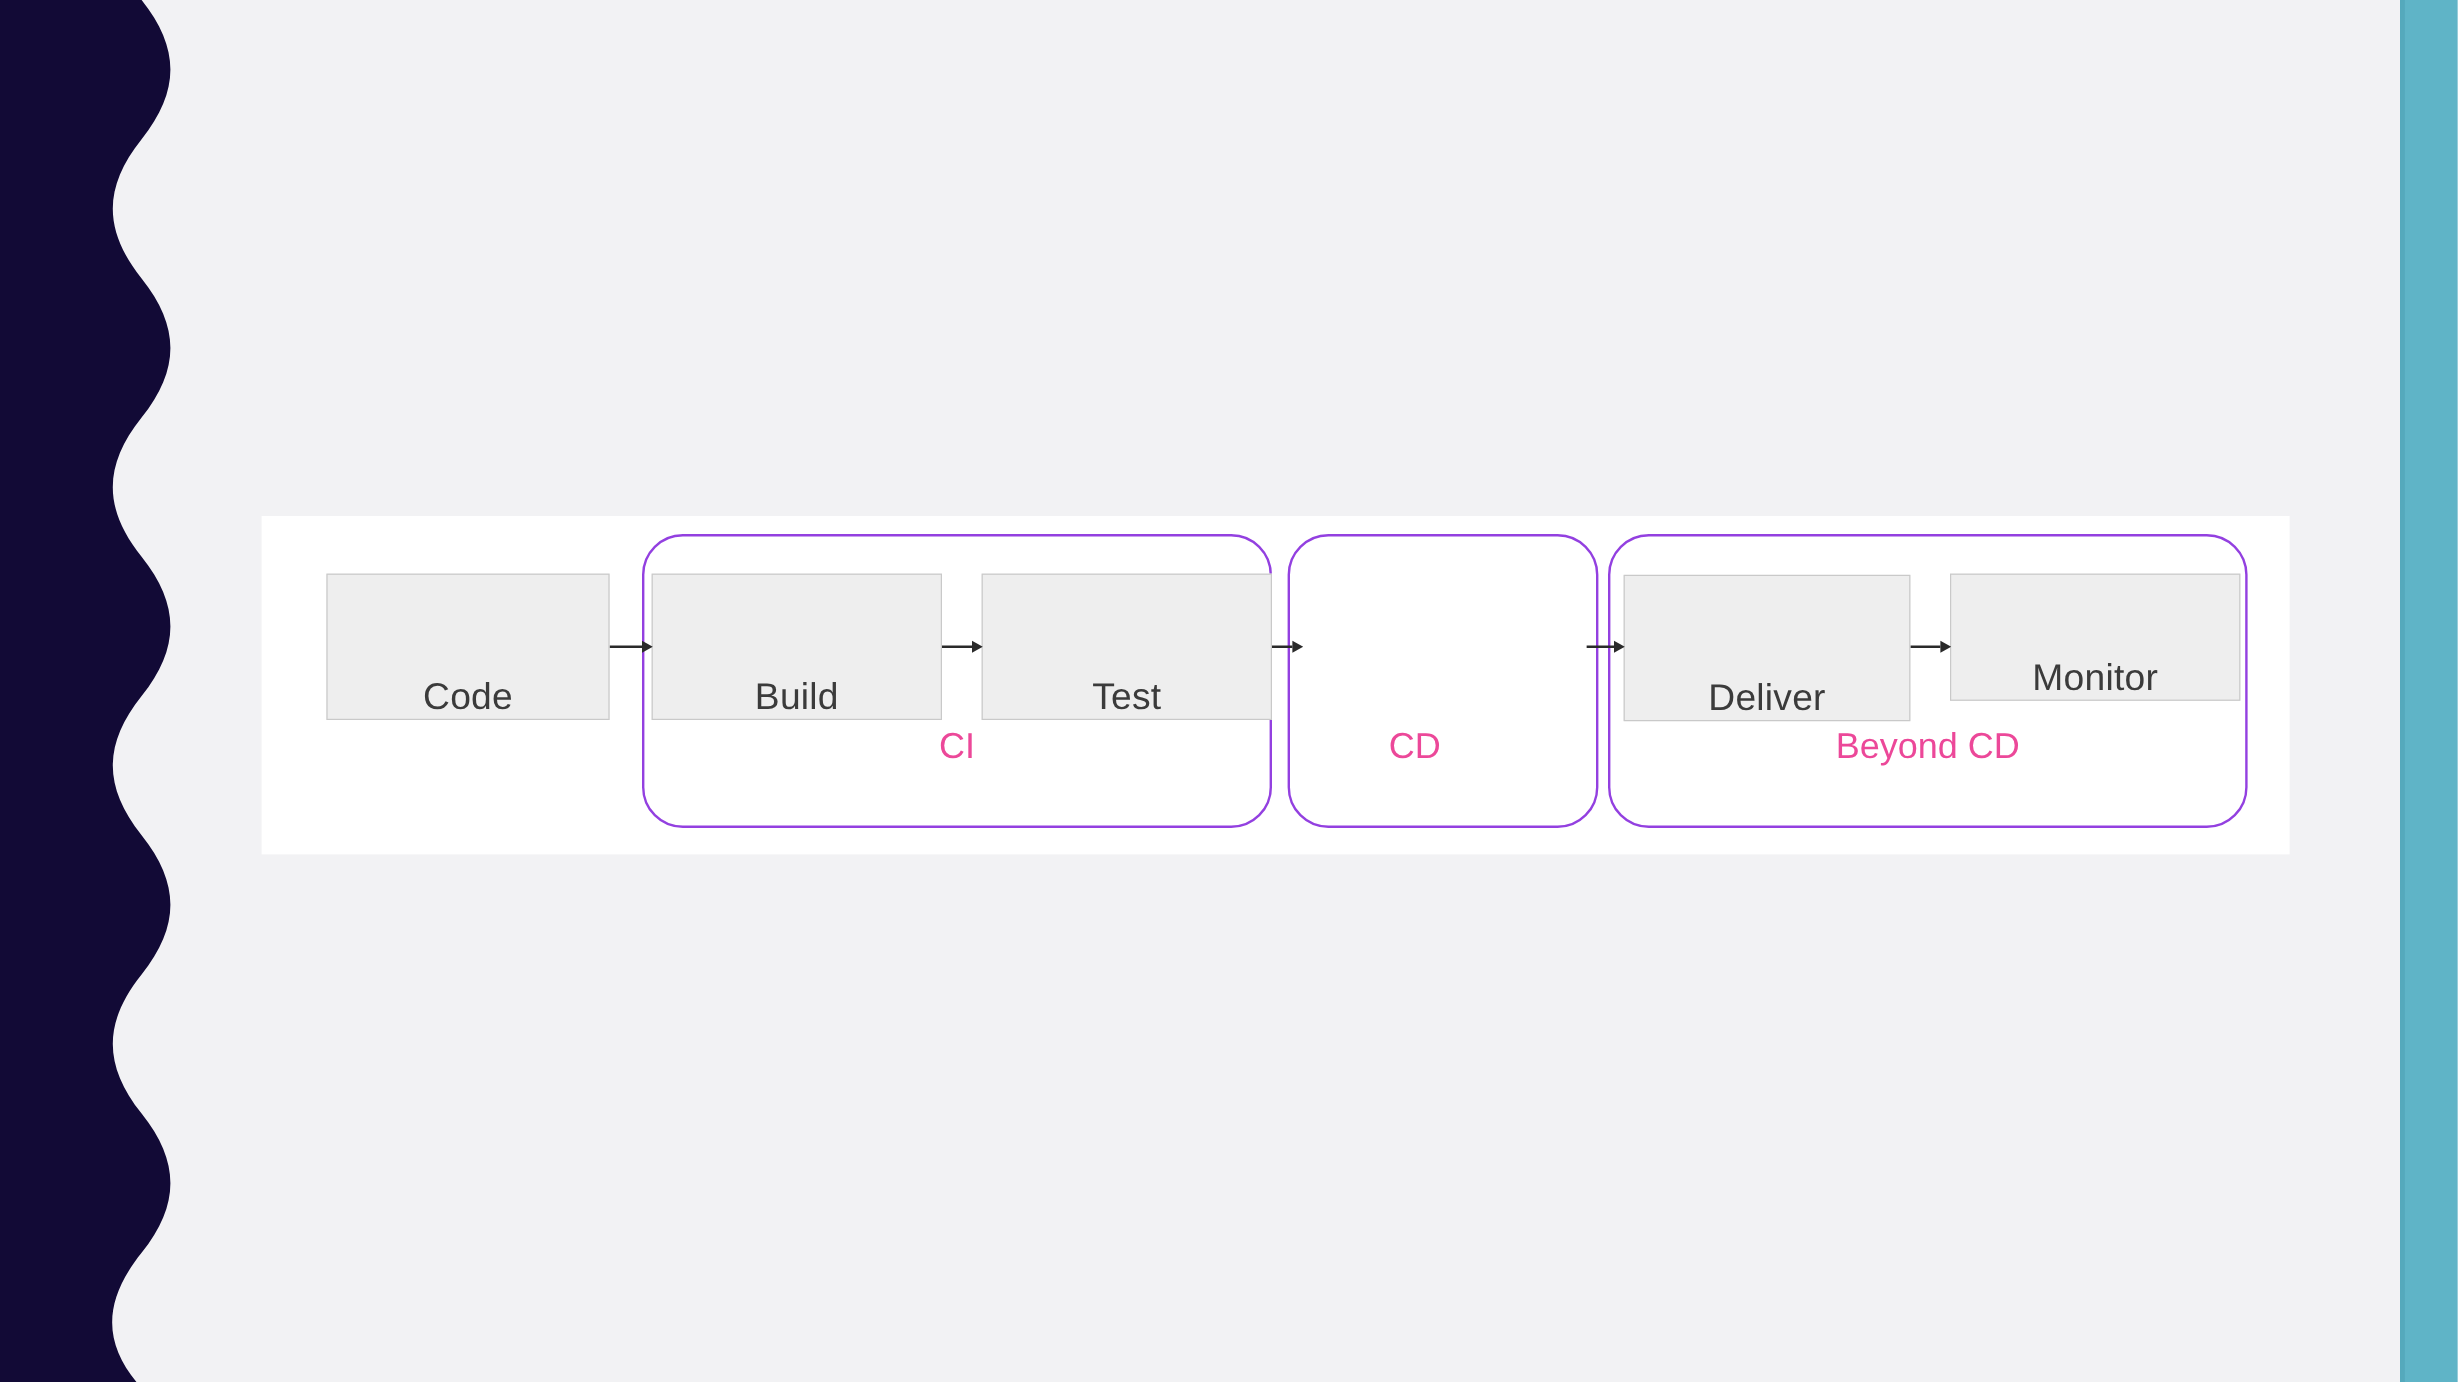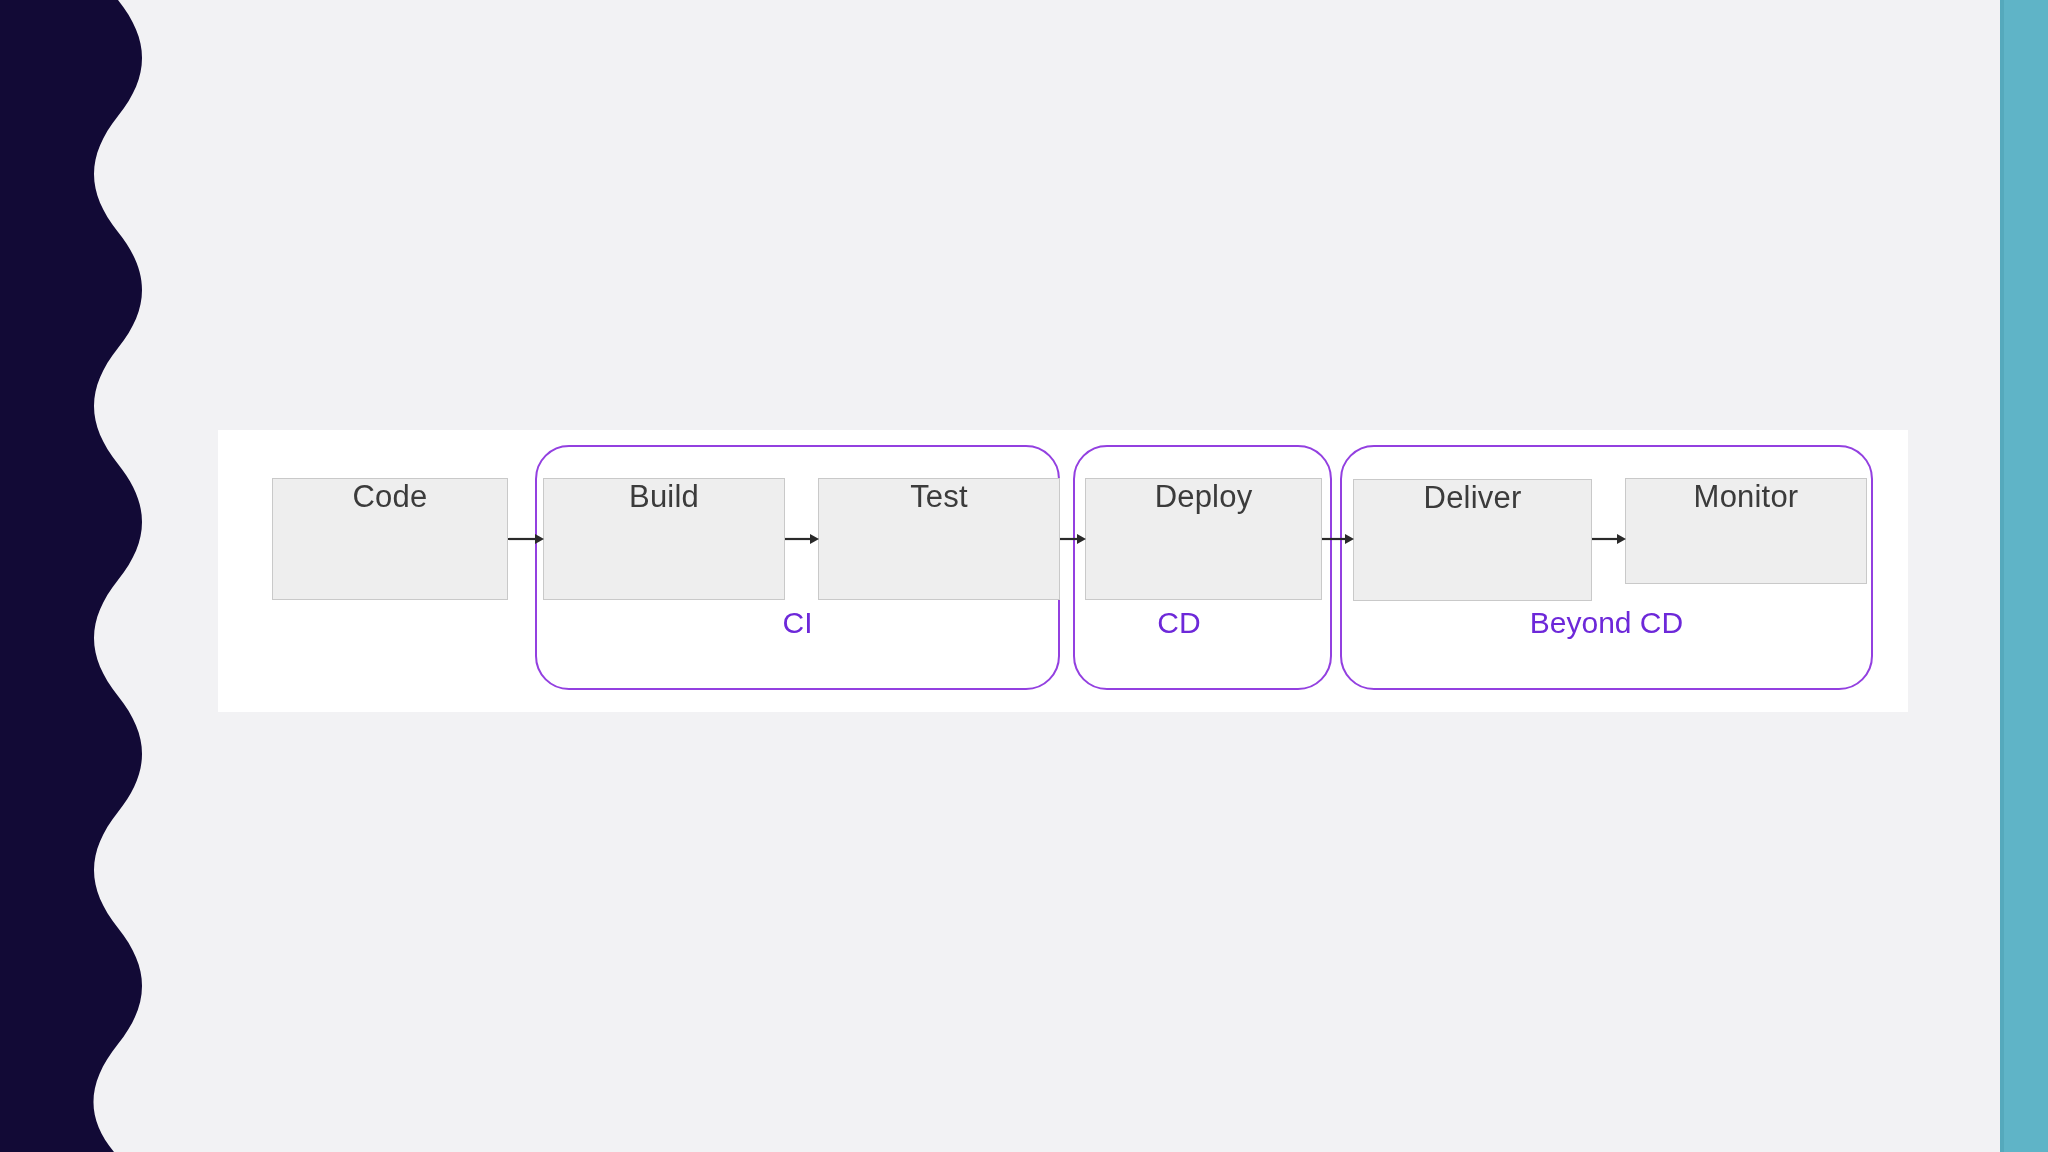--- a/index.html
+++ b/index.html
@@ -72,35 +72,35 @@
   .phase-group {
     position: absolute;
     border: 2.5px solid #9340e0;
     border-radius: 34px;
     background: transparent;
     box-sizing: border-box;
   }
   .phase-label {
     position: absolute;
     text-align: center;
-    color: #6d28d9;
+    color: #ec4899;
     font-size: 30px;
     font-family: "Liberation Sans", sans-serif;
     white-space: nowrap;
     line-height: 1;
   }
 
   
   .stage-box {
     position: absolute;
     background: #eeeeee;
     border: 1.5px solid #c9c9c9;
     box-sizing: border-box;
     display: flex;
-    align-items: flex-start;
+    align-items: flex-end;
     justify-content: center;
   }
   .stage-box-label {
     color: #3b3b3b;
     font-size: 31px;
     font-family: "Liberation Sans", sans-serif;
     white-space: nowrap;
     letter-spacing: 0.2px;
   }
 
@@ -153,23 +153,20 @@
       </div>
 
       <div class="stage-box" style="left:325px; top:48px; width:242px; height:122px;">
         <span class="stage-box-label">Build</span>
       </div>
 
       <div class="stage-box" style="left:600px; top:48px; width:242px; height:122px;">
         <span class="stage-box-label">Test</span>
       </div>
 
-      <div class="stage-box" style="left:867px; top:48px; width:237px; height:122px;">
-        <span class="stage-box-label">Deploy</span>
-      </div>
 
       <div class="stage-box" style="left:1135px; top:49px; width:239px; height:122px;">
         <span class="stage-box-label">Deliver</span>
       </div>
 
       <div class="stage-box" style="left:1407px; top:48px; width:242px; height:106px;">
         <span class="stage-box-label">Monitor</span>
       </div>
 
       <svg class="arrow" style="left:290px; top:101px; width:36px;" viewBox="0 0 36 16" xmlns="http://www.w3.org/2000/svg">

